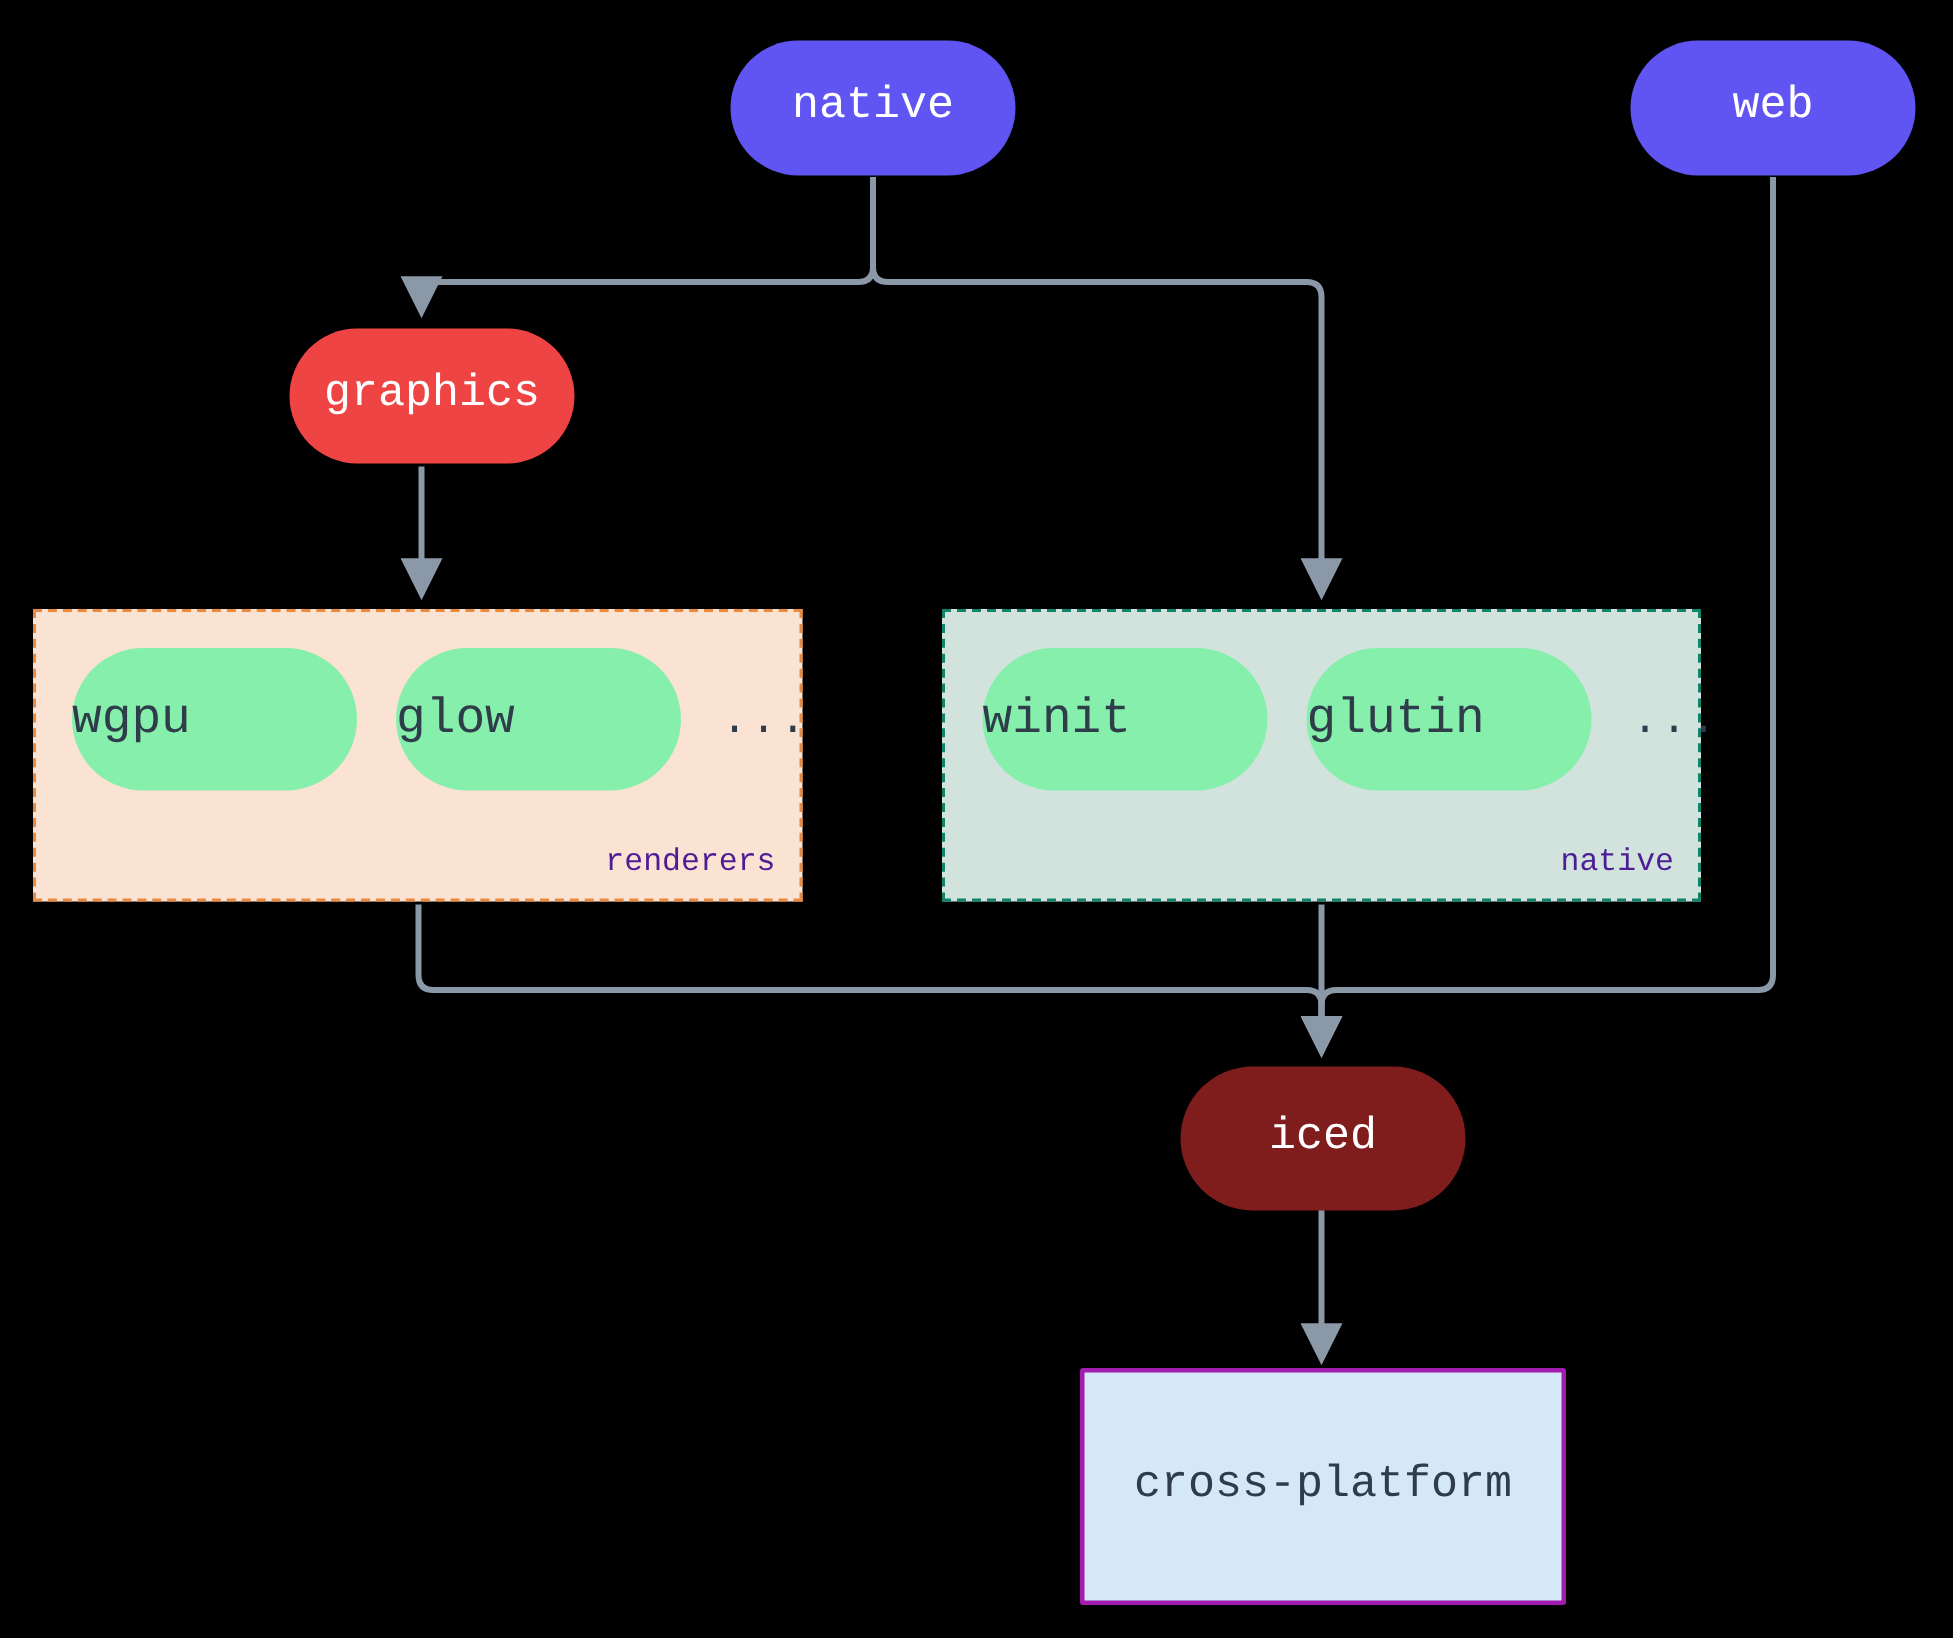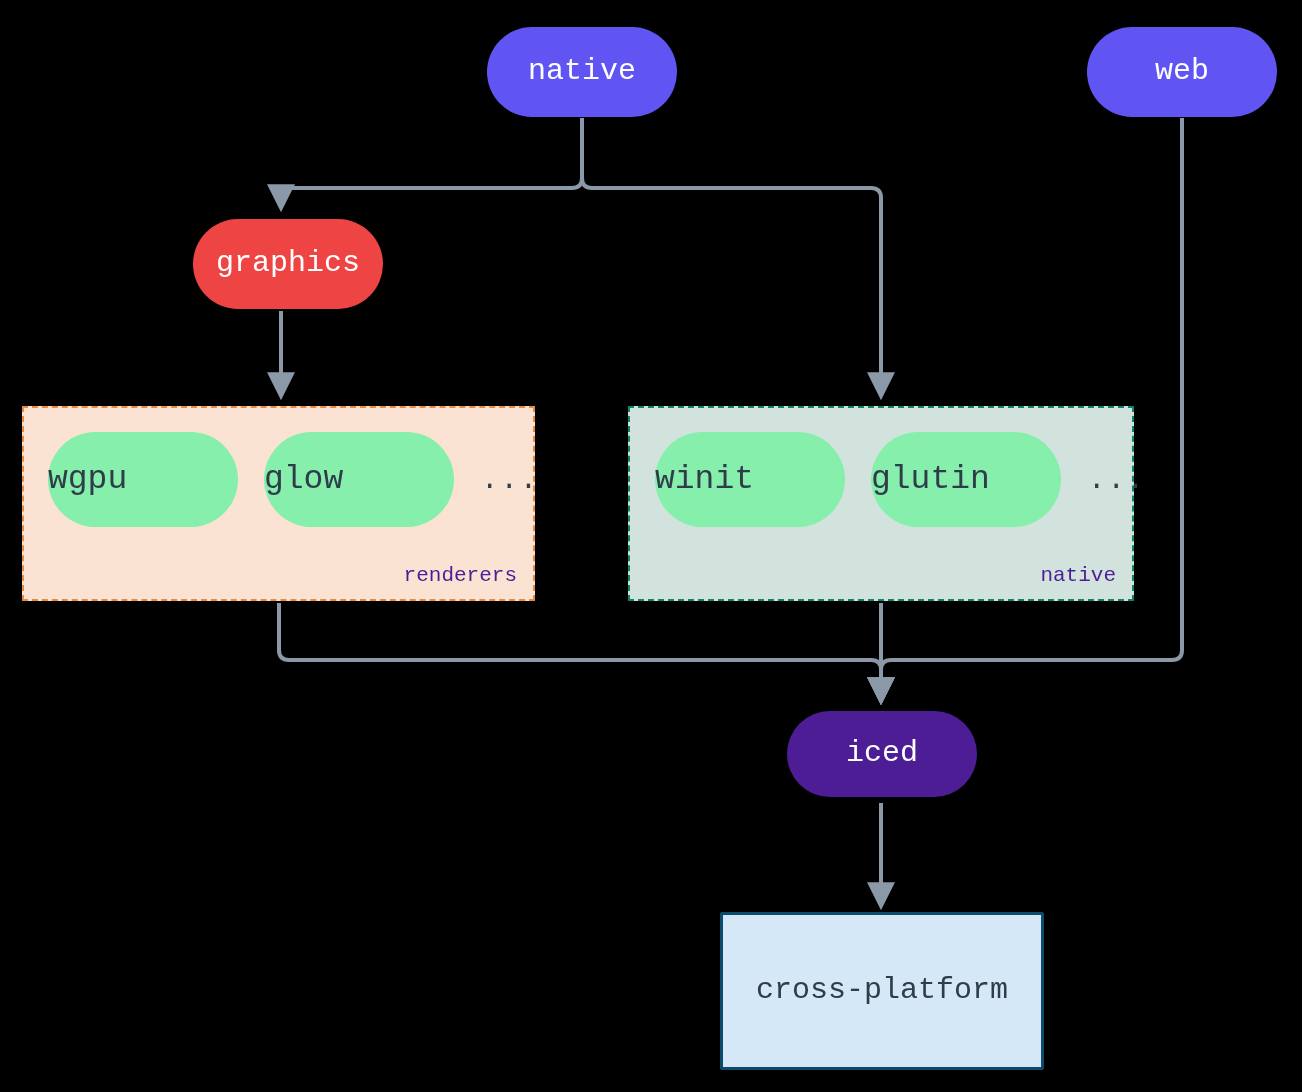--- a/index.html
+++ b/index.html
@@ -33,21 +33,21 @@
     z-index: 3;
   }
   .pill {
     border-radius: 999px;
     color: #ffffff;
     font-size: 30px;
   }
   .pill-native  { left: 487px;  top: 27px;  width: 190px; height: 90px;  background: #6055F2; }
   .pill-web     { left: 1087px; top: 27px;  width: 190px; height: 90px;  background: #6055F2; }
   .pill-graphics{ left: 193px;  top: 219px; width: 190px; height: 90px;  background: #ef4444; }
-  .pill-iced    { left: 787px;  top: 711px; width: 190px; height: 86px;  background: #4c1d95; text-align: center; }
+  .pill-iced    { left: 787px;  top: 711px; width: 190px; height: 96px;  background: #7f1d1d; text-align: center; }
 
   .cluster {
     position: absolute;
     box-sizing: border-box;
     z-index: 1;
   }
   .cluster-renderers {
     left: 22px; top: 406px; width: 513px; height: 195px;
     background: #FAE3D3;
     border: 2px dashed #EA8A3E;
@@ -89,21 +89,21 @@
     letter-spacing: 2px;
     z-index: 2;
   }
   .ellipsis-renderers { left: 481px; top: 464px; }
   .ellipsis-shells    { left: 1088px; top: 464px; }
 
   .box-app {
     position: absolute;
     left: 720px; top: 912px; width: 324px; height: 158px;
     background: #D5E8F7;
-    border: 3px solid #0c4a6e;
+    border: 3px solid #a21caf;
     border-radius: 2px;
     display: flex;
     flex-direction: column;
     align-items: center;
     justify-content: center;
     color: #2E3D49;
     font-size: 30px;
     line-height: 1.65;
     box-sizing: border-box;
     z-index: 3;

